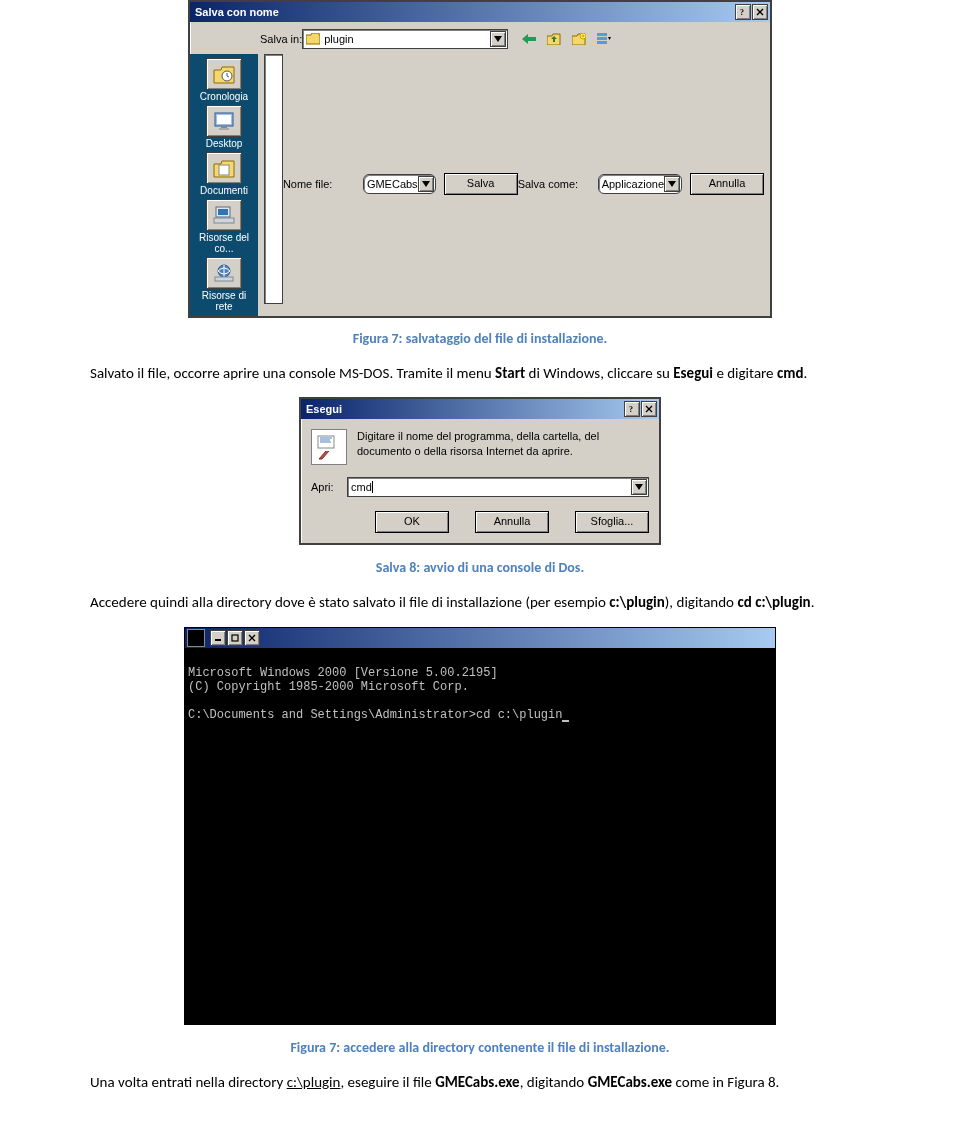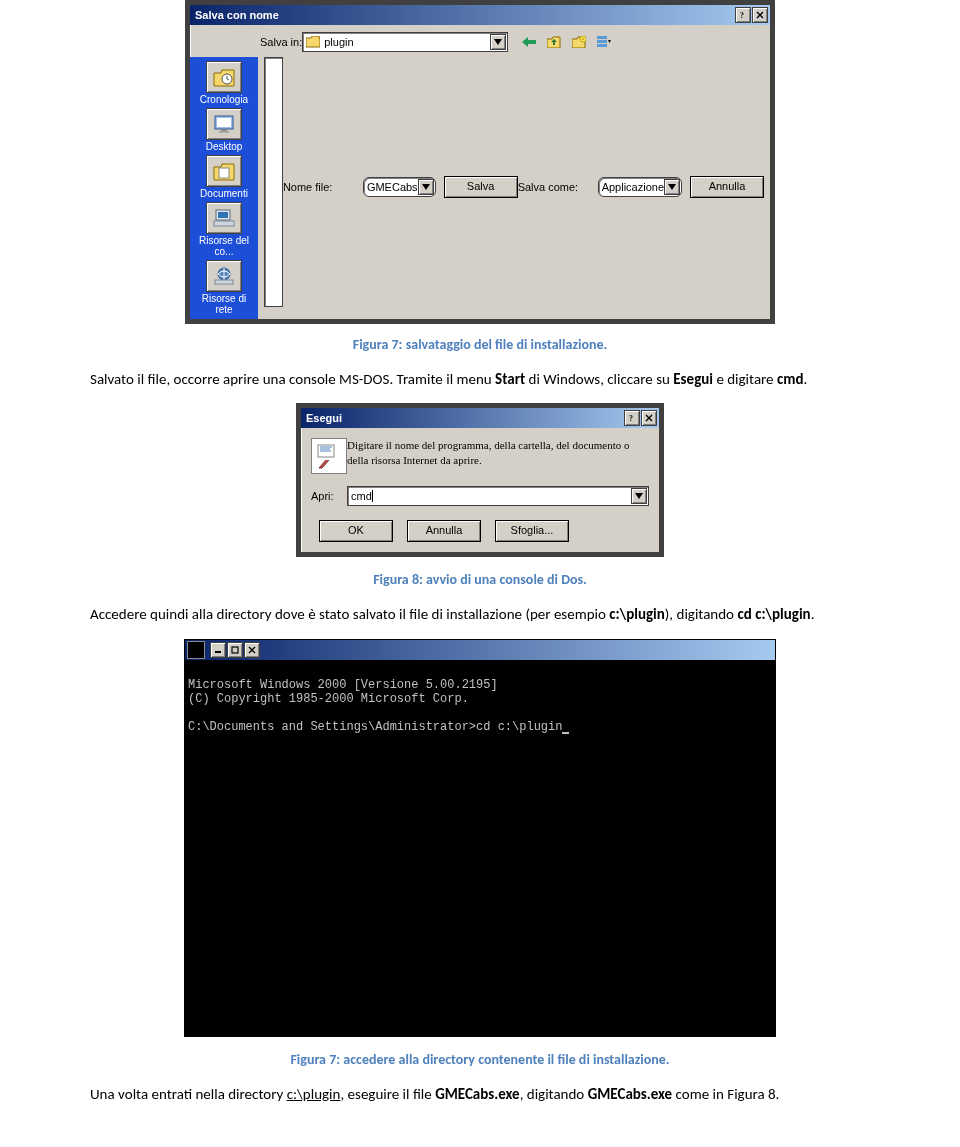--- a/index.html
+++ b/index.html
@@ -8,21 +8,21 @@
     font-family: Calibri, Arial, sans-serif;
     background: #fff;
     color: #000;
     width: 960px;
   }
   .page {
     padding: 0 90px 40px 90px;
   }
   
   .win-dialog {
-    border: 5px solid #404040;
+    border: 2px solid #404040;
     background: #d4d0c8;
     box-shadow: inset 1px 1px 0 #fff;
     font-family: Tahoma, sans-serif;
     font-size: 11px;
     color: #000;
   }
   .titlebar {
     display: flex;
     align-items: center;
     background: linear-gradient(to right, #0a246a, #a6caf0);
@@ -79,21 +79,21 @@
   .folder-ico { width:14px; height:12px; margin-right:4px; }
   .toolbtns { display:flex; gap:3px; margin-left:10px;}
   .tool {
     width: 20px; height: 20px;
     display:flex;align-items:center;justify-content:center;
     background:#d4d0c8;
     border:1px solid #d4d0c8;
   }
   .places {
     width: 68px;
-    background: #1d4ed8;
+    background: #0c4a6e;
     padding: 4px 0;
     display:flex; flex-direction:column; align-items:center; gap:3px;
   }
   .place {
     font-size:10px; color:#fff; text-align:center;
     width: 60px;
   }
   .place .picon {
     width: 34px; height: 30px; margin:0 auto 1px auto;
     background:#d4d0c8; border:1px solid #404040; box-shadow: inset 1px 1px 0 #fff, inset -1px -1px 0 #808080;
@@ -137,27 +137,27 @@
   }
   .para b { font-weight:bold; }
   .para .u { text-decoration: underline; }
 
   
   .run-dialog {
     width: 358px;
     margin: 14px auto;
   }
   .run-body { padding: 10px 10px 10px 10px; }
-  .run-top { display:flex; align-items:flex-start; margin-bottom:12px;font-family:Liberation Serif, serif;}
+  .run-top { display:flex; align-items:flex-start; gap:10px; margin-bottom:12px;}
   .run-icon { width:34px; height:34px; background:#fff; border:1px solid #808080; display:flex;align-items:center;justify-content:center;}
   .run-text { flex:1; font-size:11px; line-height:1.3; }
   .run-row { display:flex; align-items:center; margin-bottom:14px;}
   .run-row label { width:36px; }
   .run-row .combo { flex:1; }
-  .run-btns { display:flex; justify-content:flex-start; gap:6px; }
+  .run-btns { display:flex; justify-content:flex-end; gap:18px; }
 
   
   .cmd-window {
     width: 590px;
     margin: 14px auto;
     border:1px solid #000;
     background:#d4d0c8;
     font-family: Tahoma, sans-serif;
     font-size: 11px;
     box-shadow: inset 1px 1px 0 #fff;
@@ -375,21 +375,21 @@
         </div>
       </div>
       <div class="run-btns">
         <div class="winbtn">OK</div>
         <div class="winbtn">Annulla</div>
         <div class="winbtn">Sfoglia...</div>
       </div>
     </div>
   </div>
 
-  <div class="caption">Figura 8: avvio di una console di Dos.</div>
+  <div class="caption">Salva 8: avvio di una console di Dos.</div>
 
   <p class="para">
     <span>Accedere quindi alla directory dove è stato salvato il file di installazione (per esempio </span><b>c:\plugin</b><span>), digitando </span><b>cd c:\plugin</b><span>.</span>
   </p>
 
   <div class="cmd-window">
     <div class="titlebar">
       <span class="cmd-title-icon"></span>
       <div class="tb-btn">
         <svg width="8" height="8" viewBox="0 0 8 8">

